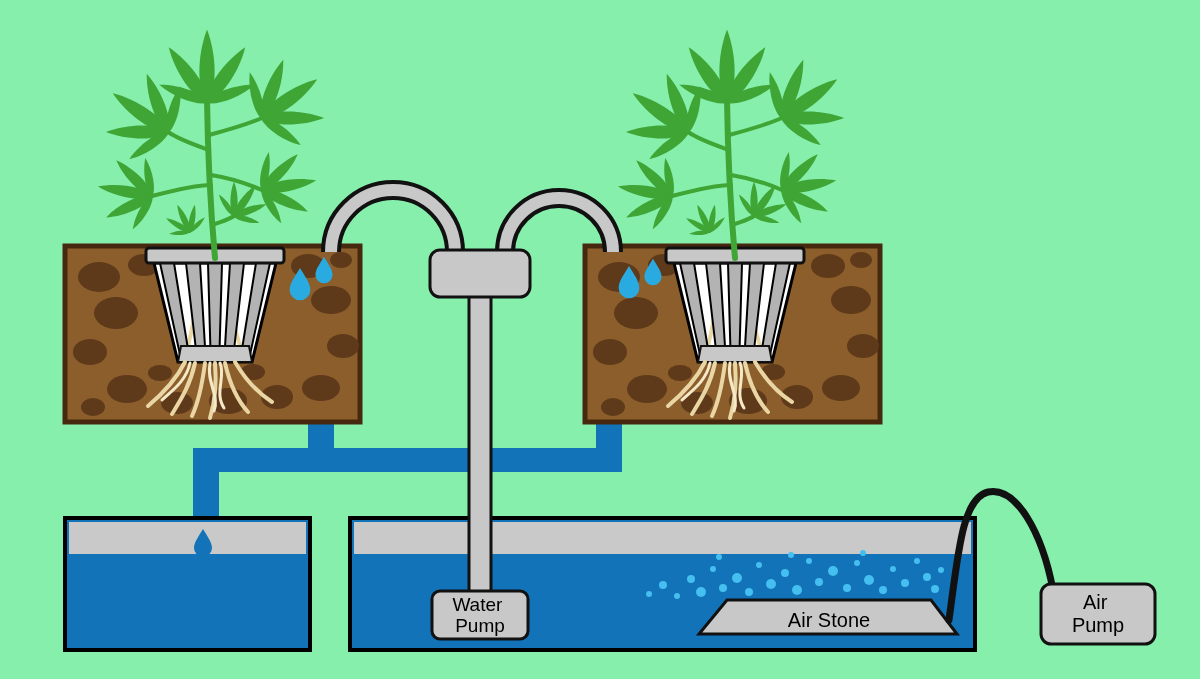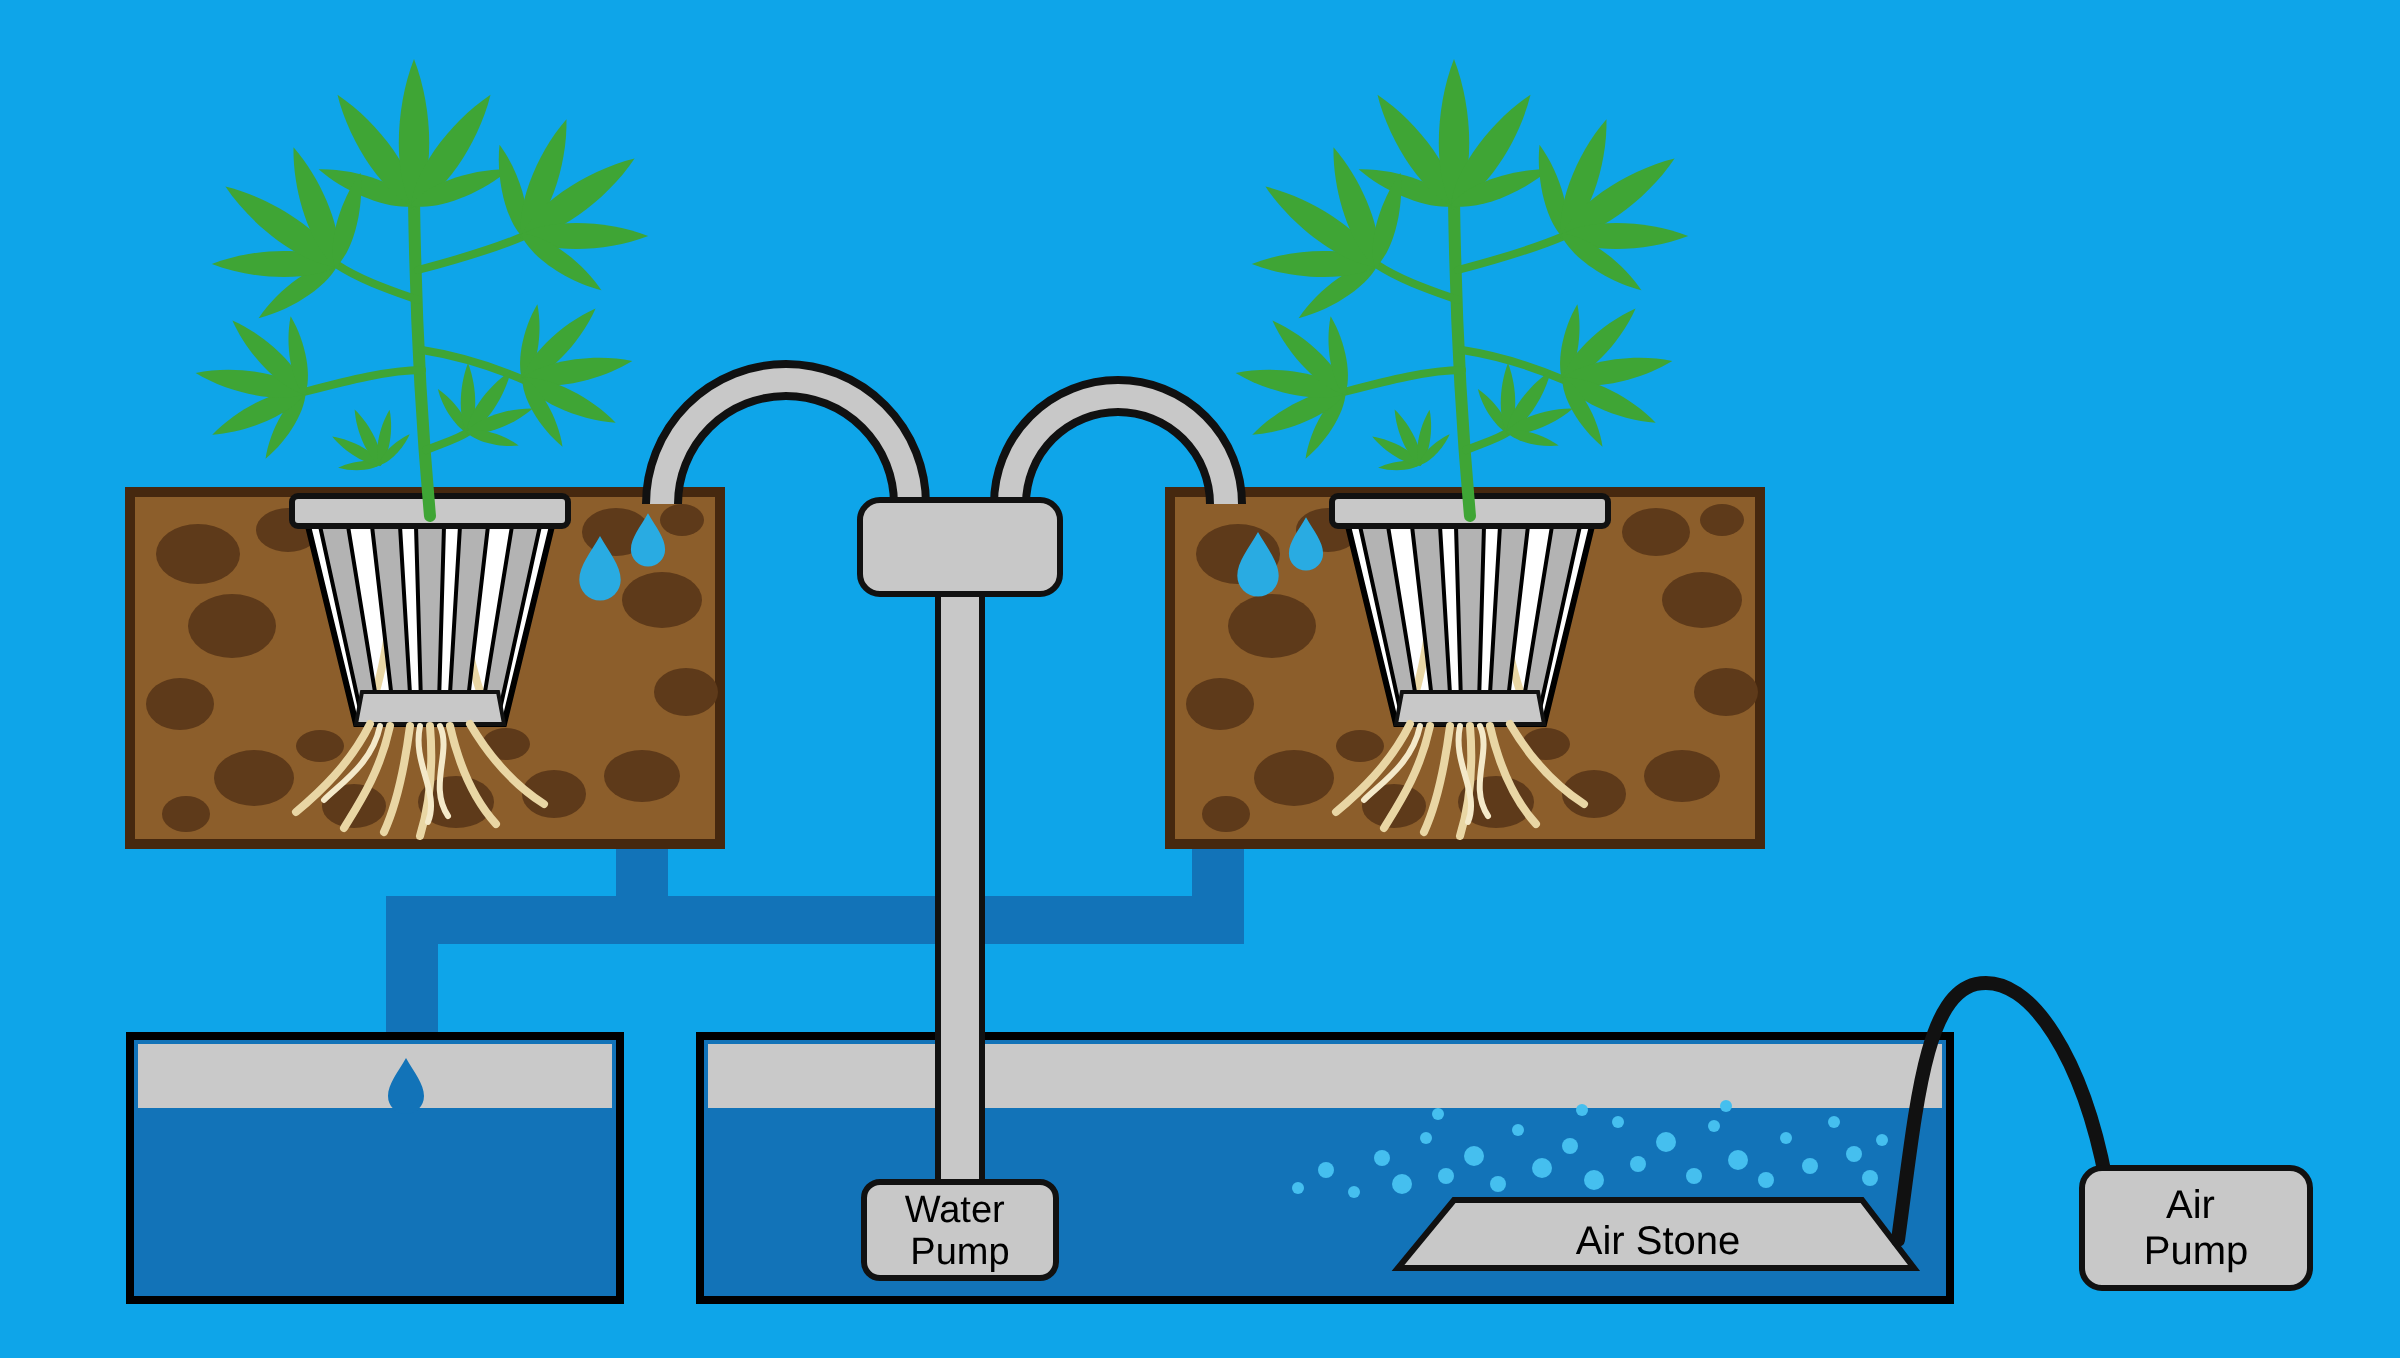--- a/index.html
+++ b/index.html
@@ -1,16 +1,16 @@
 <!DOCTYPE html>
 <html><head>
 <meta charset="utf-8">
 <style>
   html,body{margin:0;padding:0;background:#fff;}
-  .stage{position:relative;width:1200px;height:679px;background:#0ea5e9;overflow:hidden;}
+  .stage{position:relative;width:1200px;height:679px;background:#86efac;overflow:hidden;}
   svg{display:block;}
   .bed{fill:#8C5E2B;stroke:#46280F;stroke-width:5;}
   .pebble{fill:#5E3A1A;}
   .gray{fill:#C8C8C8;stroke:#111;stroke-width:3;}
   .slat{fill:#B3B3B3;stroke:#000;stroke-width:2;}
   .potbody{fill:#FFFFFF;stroke:#000;stroke-width:3;}
   .water{fill:#1273B8;}
   .tank{fill:#1273B8;stroke:#000;stroke-width:4;}
   .band{fill:#C9C9C9;}
   .leafy{fill:#3FA535;}

